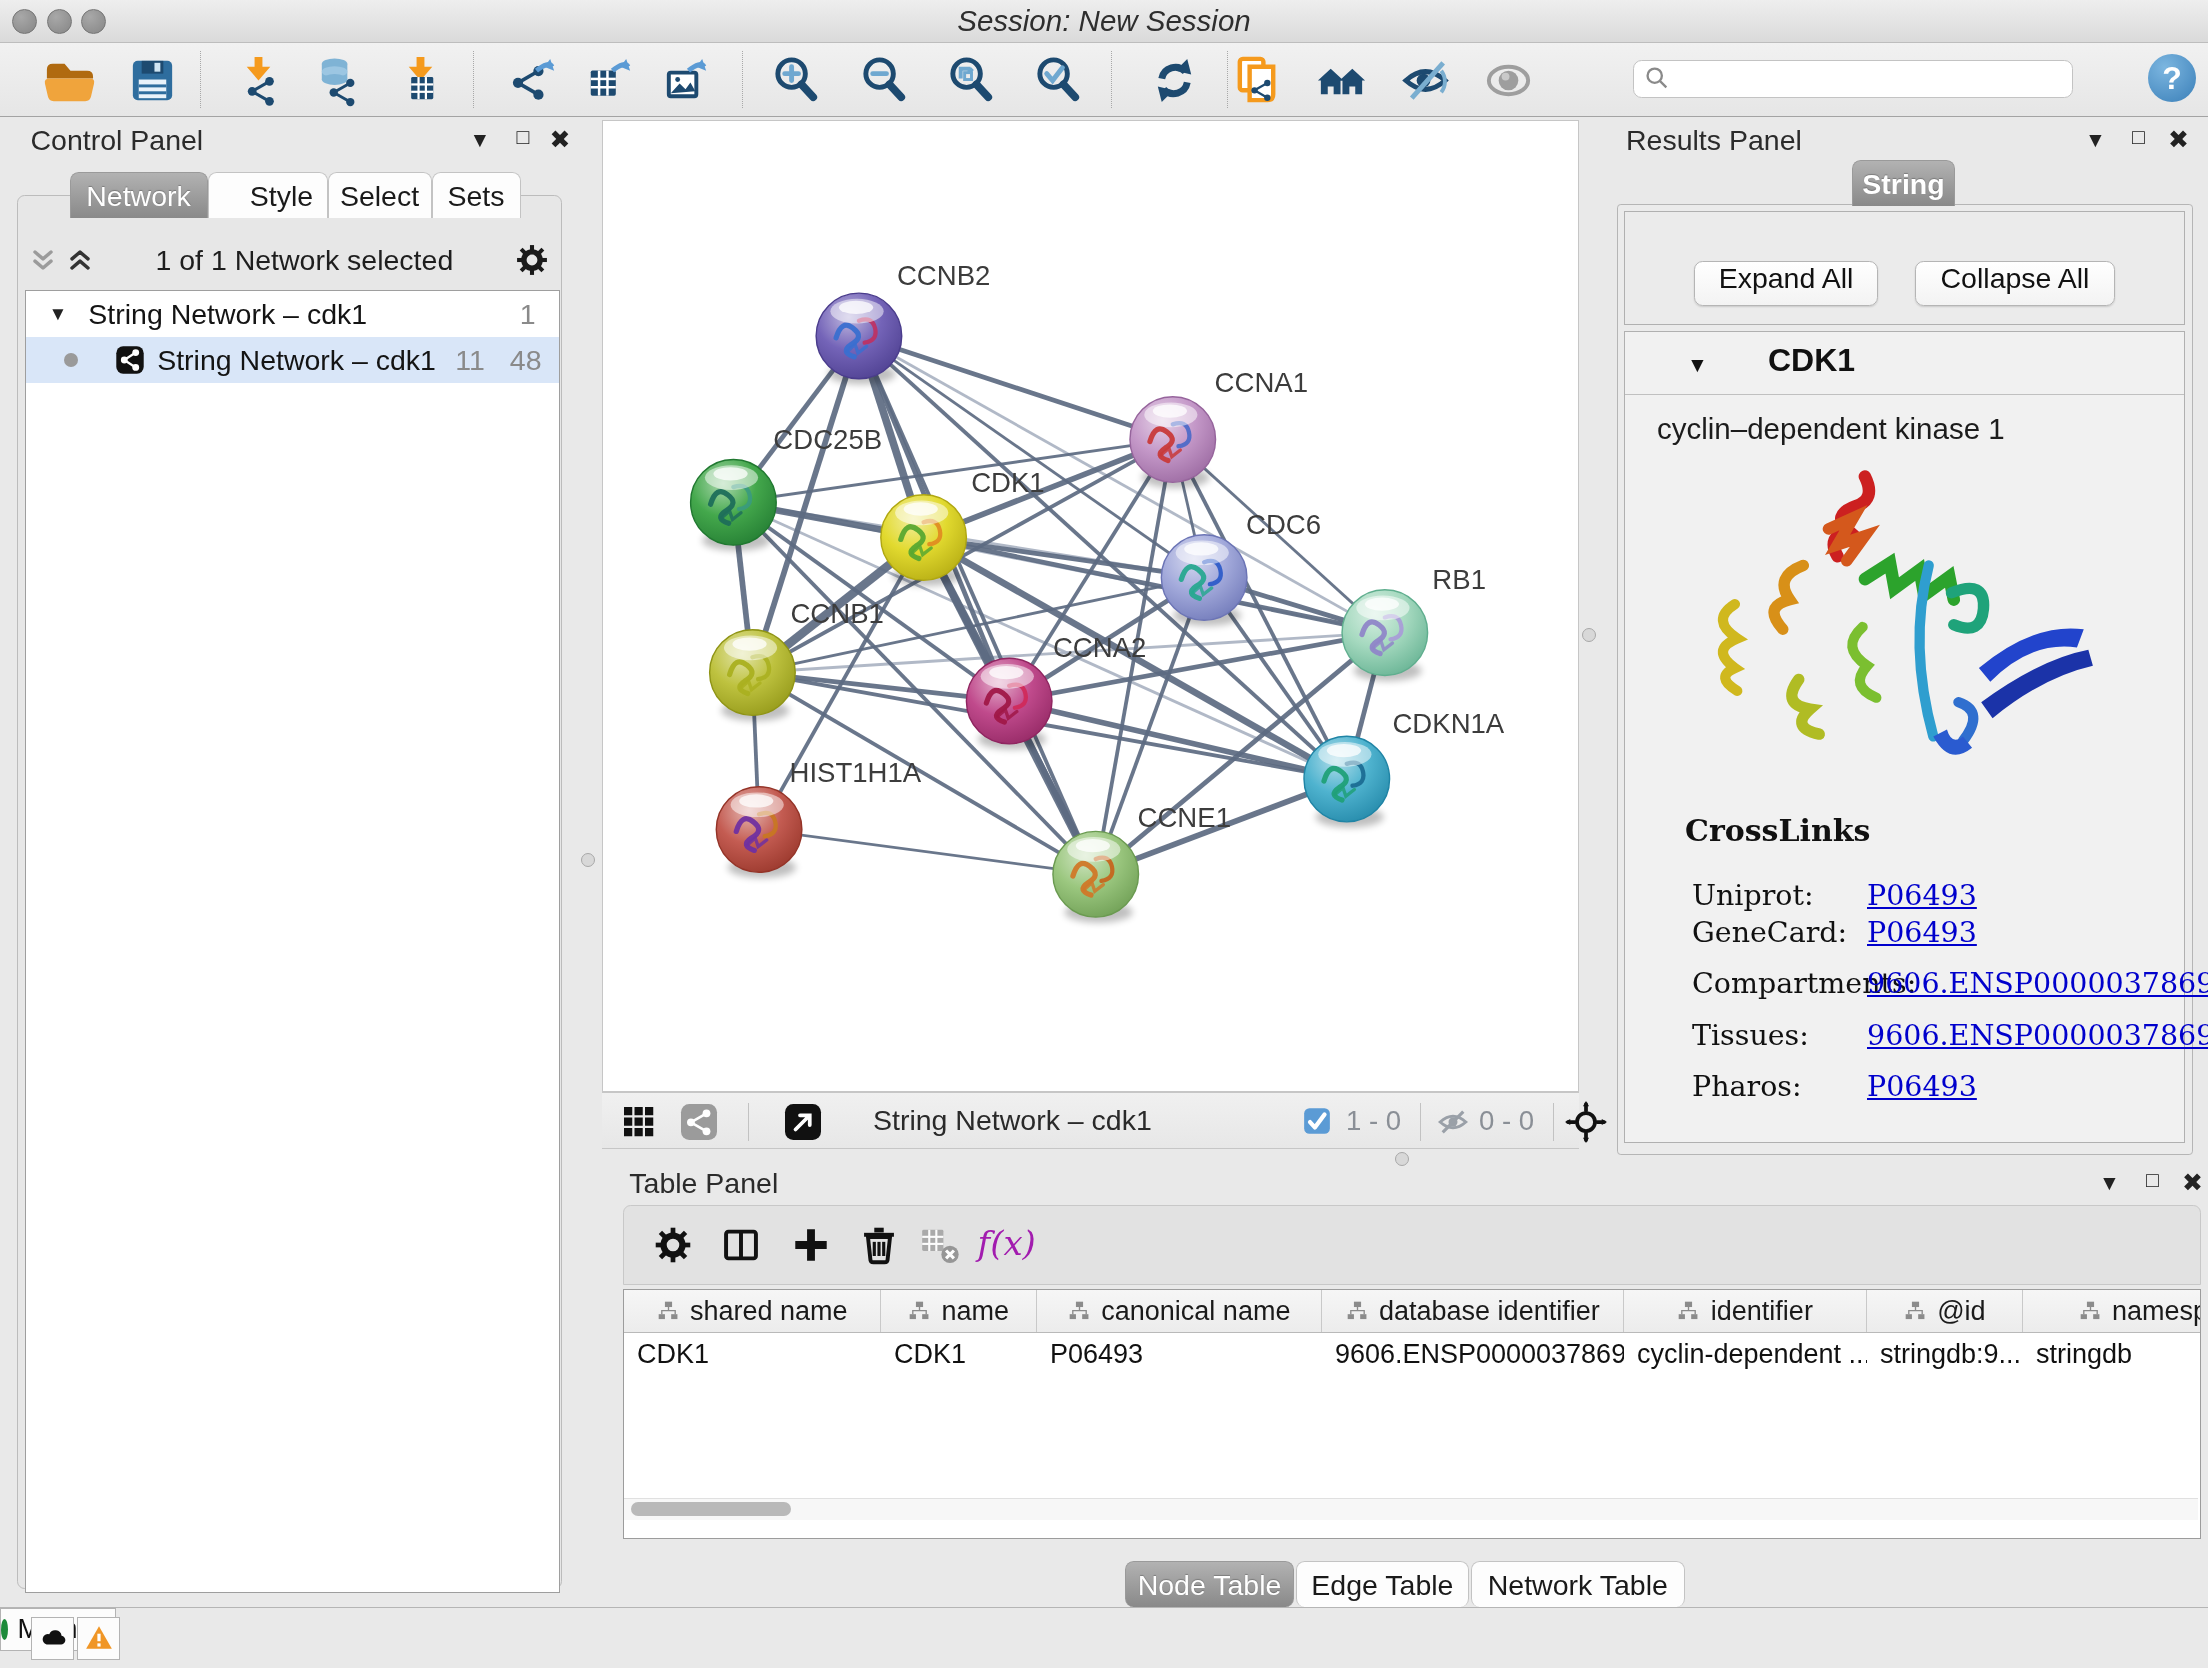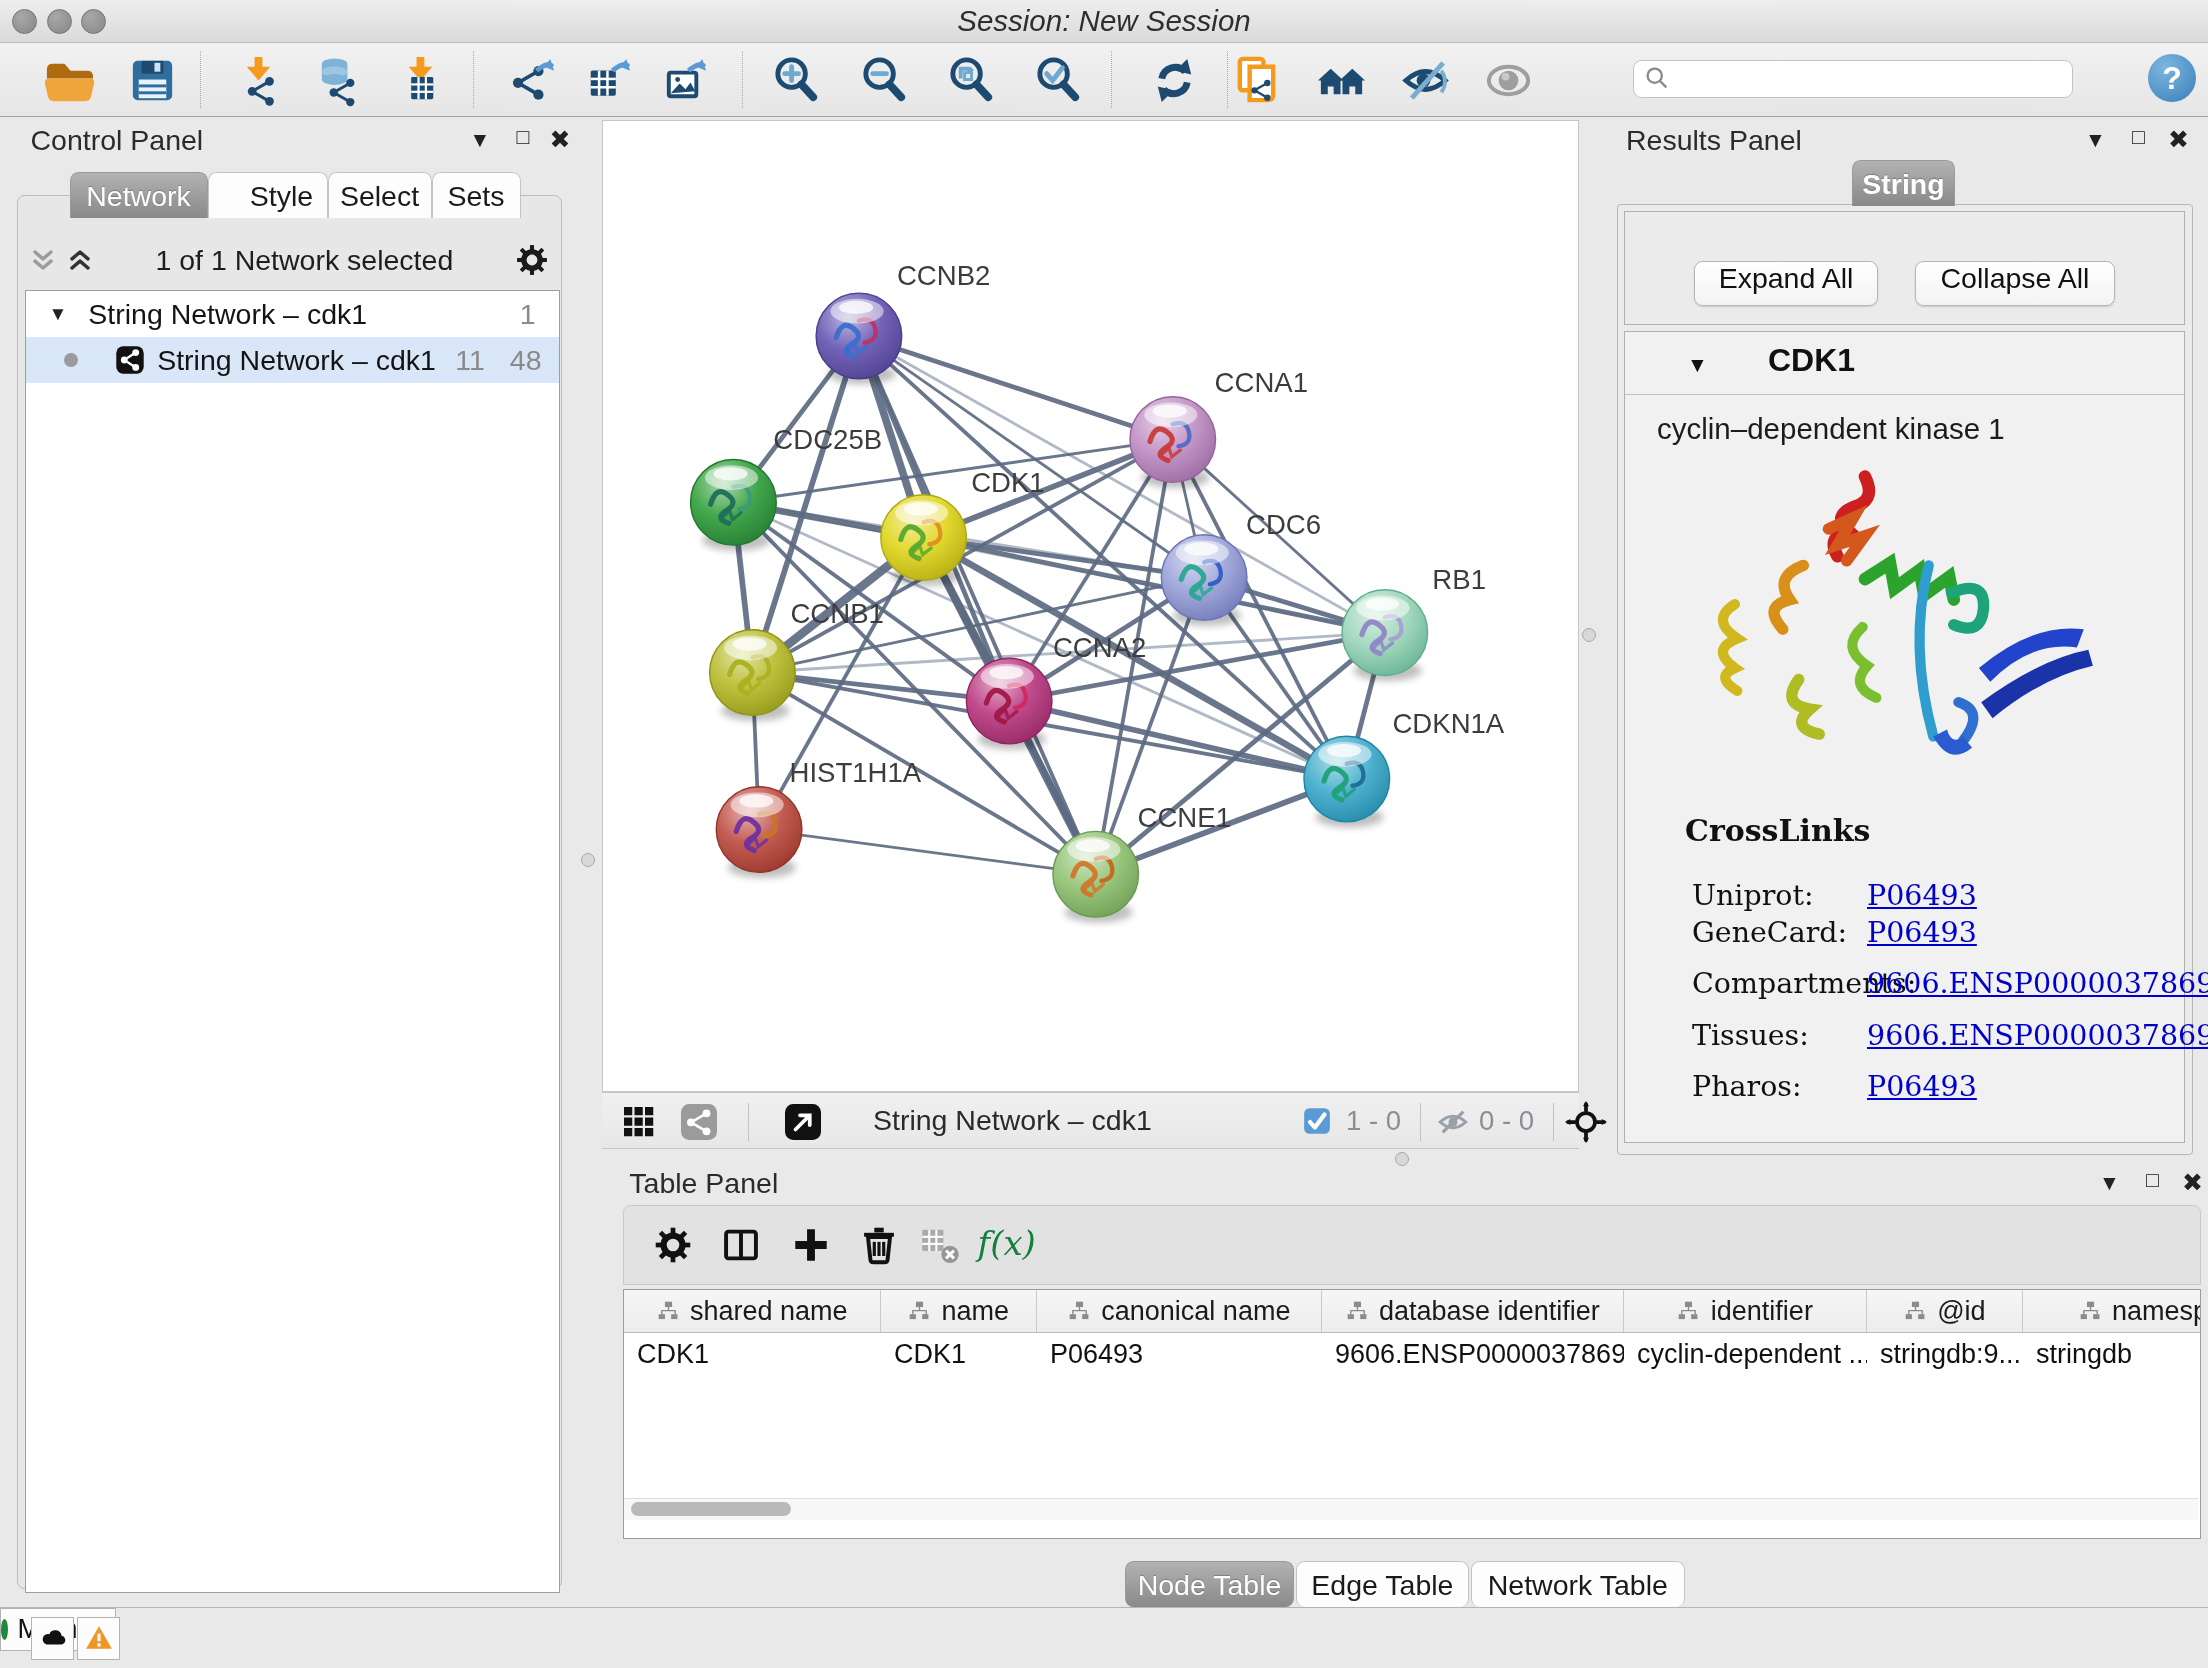--- a/index.html
+++ b/index.html
@@ -66,21 +66,21 @@
   #entry-desc{left:32px;top:80px;font-size:29.5px;color:#1c1c1c;}
   #xl-title{left:40px;top:481px;font-family:"DejaVu Serif","Liberation Serif",serif;font-weight:bold;font-size:30px;color:#111;margin-left:20px;}
   .xrow{position:absolute;left:67px;font-family:"DejaVu Serif","Liberation Serif",serif;font-size:28.5px;color:#111;}
   .xrow .xl-link{position:absolute;left:175px;color:#0000cc;text-decoration:underline;cursor:pointer;white-space:nowrap;}
 
   
   #table-panel{left:615px;top:1165px;width:1593px;height:438px;}
   #tp-toolbar{left:7.6px;top:40px;width:1578px;height:80px;background:#e2e2e2;border:1px solid #c8c8c8;border-radius:7.6px 7.6px 0 0;box-sizing:border-box;}
   .tpi{top:17px;width:44px;height:44px;}
   .tpi svg{width:100%;height:100%;}
-  #fx-label{top:17px;font-family:"DejaVu Serif","Liberation Serif",serif;font-style:italic;font-size:34px;color:#15803d;}
+  #fx-label{top:17px;font-family:"DejaVu Serif","Liberation Serif",serif;font-style:italic;font-size:34px;color:#a21caf;}
   #table-box{left:7.6px;top:124px;width:1578px;height:250px;background:#ffffff;border:1.9px solid #9c9c9c;box-sizing:border-box;overflow:hidden;}
   #thead{display:flex;height:42px;background:linear-gradient(#f6f6f6,#ececec);border-bottom:1px solid #b9b9b9;}
   .th{display:flex;align-items:center;justify-content:center;font-size:27px;color:#1a1a1a;border-right:1px solid #c9c9c9;box-sizing:border-box;flex:none;}
   .th svg{width:25px;height:25px;margin-right:9.5px;}
   #trow-r{display:flex;height:42px;}
   .td{font-size:27px;color:#111;padding-left:13.3px;display:flex;align-items:center;box-sizing:border-box;flex:none;white-space:nowrap;overflow:hidden;}
   #hscroll{left:0px;top:208px;width:1574px;height:21px;background:#f7f7f7;border-top:1px solid #e0e0e0;}
   #hthumb{left:7.6px;top:2.9px;width:160px;height:14.3px;border-radius:7.6px;background:#b9b9b9;}
   #bottom-tabs{top:396px;height:48px;display:flex;position:absolute;left:510px;}
   #bottom-tabs .tab{border-radius:8.6px;margin-right:1.9px;}

